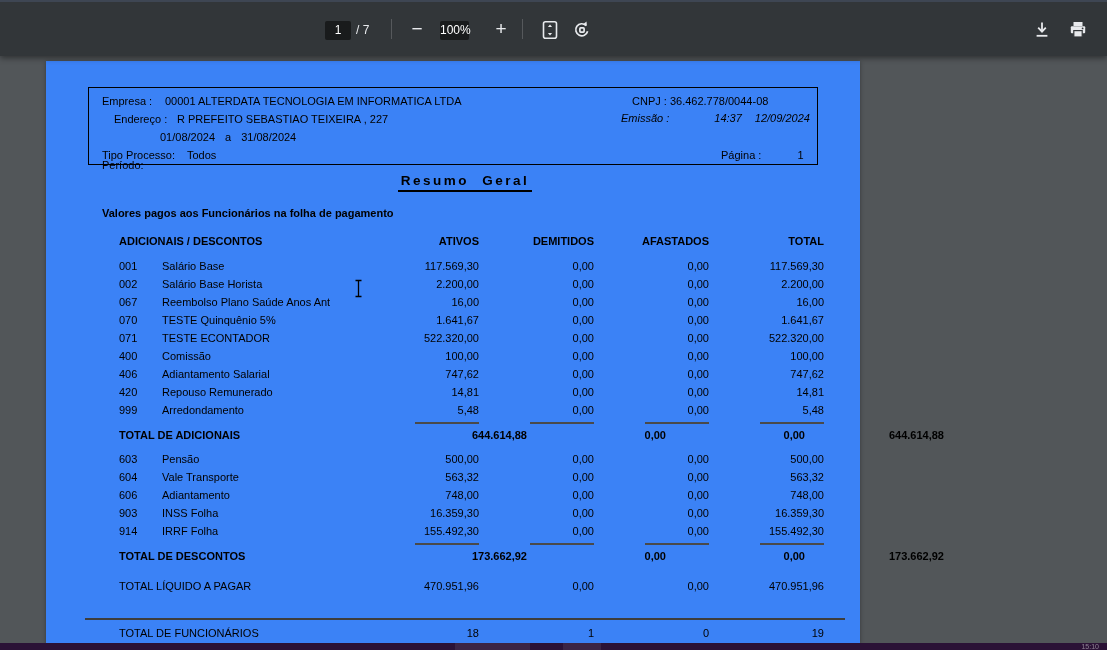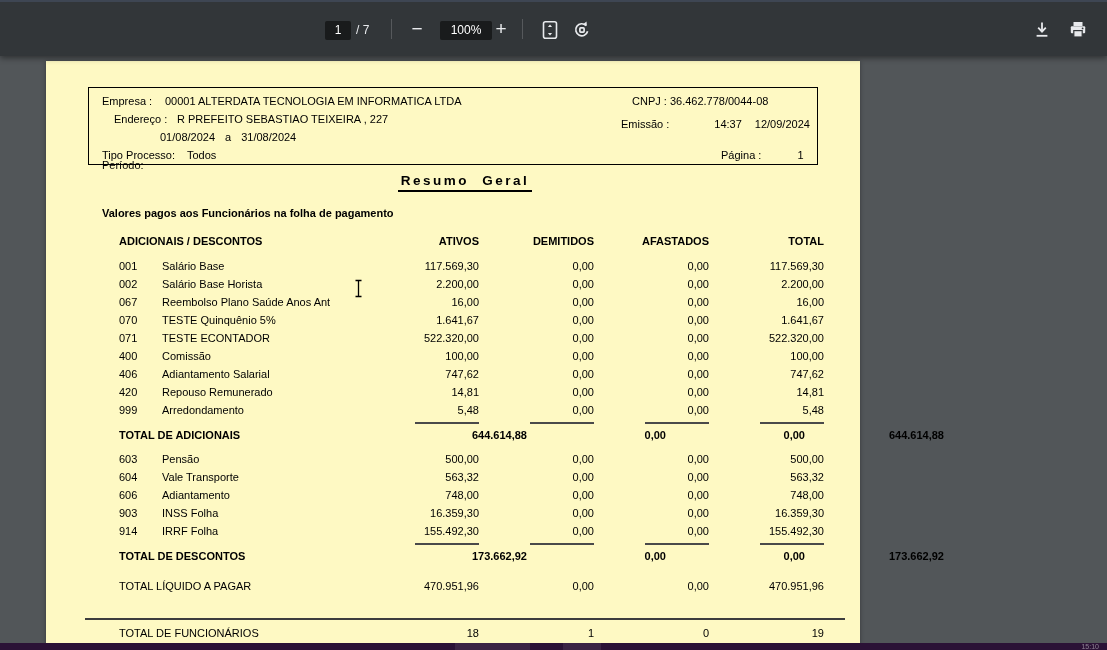--- a/index.html
+++ b/index.html
@@ -22,21 +22,21 @@
   .tb-sep{position:absolute;width:1px;height:20px;background:#56595c;top:17px;}
   .tb-btn{
     position:absolute;width:24px;height:24px;top:15px;border:none;background:transparent;
     color:#e8eaed;font-size:19px;line-height:22px;text-align:center;padding:0;cursor:pointer;
     font-family:"Liberation Sans",sans-serif;
   }
   .tb-icon{position:absolute;top:17px;width:22px;height:22px;cursor:pointer;}
   .tb-icon svg{display:block;}
   
   .page{
-    position:absolute;left:46px;top:61px;width:814px;height:582px;background:#fef9c3;
+    position:absolute;left:46px;top:61px;width:814px;height:582px;background:#3b82f6;
     color:#000;font-size:11px;z-index:1;box-shadow:0 1px 4px rgba(0,0,0,.35);
   }
   .hdr-box{position:absolute;left:42px;top:26px;width:728px;height:76px;border:1px solid #000;}
   .hline{position:absolute;left:13px;display:flex;white-space:pre;}
   .hlabel-fixed{display:inline-block;width:63px;}
   .hright{position:absolute;white-space:pre;}
   .doc-title{position:absolute;left:0;top:112px;width:100%;text-align:center;padding-left:12px;}
   .doc-title span{
     display:inline-block;font-size:13.5px;font-weight:bold;letter-spacing:2.5px;word-spacing:7px;
     border-bottom:2px solid #000;padding:0 3px 2px 3px;
@@ -66,21 +66,21 @@
   .tk-clock{position:absolute;right:8px;top:0;font-size:7px;line-height:7px;color:rgba(255,255,255,.45);}
 </style>
 </head>
 <body>
 
 <div class="toolbar">
   <div class="tb-box" style="left:325px;top:19px;width:26px;">1</div>
   <div class="tb-text" style="left:356px;top:19px;">/ 7</div>
   <div class="tb-sep" style="left:391px;"></div>
   <button class="tb-btn" style="left:405px;">−</button>
-  <div class="tb-box" style="left:440px;top:19px;width:52px;">100%</div>
+  <div class="tb-box" style="left:440px;top:19px;width:29px;">100%</div>
   <button class="tb-btn" style="left:489px;">+</button>
   <div class="tb-sep" style="left:522px;"></div>
   <div class="tb-icon" style="left:539px;">
     <svg width="22" height="22" viewBox="0 0 22 22" fill="none" stroke="#e8eaed" stroke-width="1.6">
       <rect x="4.5" y="2.8" width="13" height="16.4" rx="2"></rect>
       <path d="M11 5.6l-2.1 2.4h4.2z" fill="#e8eaed" stroke="none"></path>
       <path d="M11 16.4l-2.1-2.4h4.2z" fill="#e8eaed" stroke="none"></path>
     </svg>
   </div>
   <div class="tb-icon" style="left:571px;">
@@ -116,21 +116,21 @@
     <div class="hline" style="top:25px;padding-left:12px;">
       <span class="hlabel-fixed">Endereço :</span><span>R PREFEITO SEBASTIAO TEIXEIRA , 227</span>
     </div>
     <div class="hline" style="top:43px;">
       <span class="hlabel-fixed" style="width:58px;margin-top:28px;">Período:</span><span>01/08/2024</span><span style="margin:0 10px;">a</span><span>31/08/2024</span>
     </div>
     <div class="hline" style="top:61px;">
       <span>Tipo Processo:</span><span style="margin-left:12px;">Todos</span>
     </div>
     <div class="hright" style="left:543px;top:7px;">CNPJ : 36.462.778/0044-08</div>
-    <div class="hright" style="left:532px;top:30px;display:flex;">
+    <div class="hright" style="left:532px;top:24px;display:flex;font-style:italic;">
       <span>Emissão :</span><span style="margin-left:45px;">14:37</span><span style="margin-left:13px;">12/09/2024</span>
     </div>
     <div class="hright" style="left:632px;top:61px;display:flex;">
       <span>Página :</span><span style="margin-left:36px;">1</span>
     </div>
   </div>
 
   <div class="doc-title">
     <span>Resumo Geral</span>
   </div>

